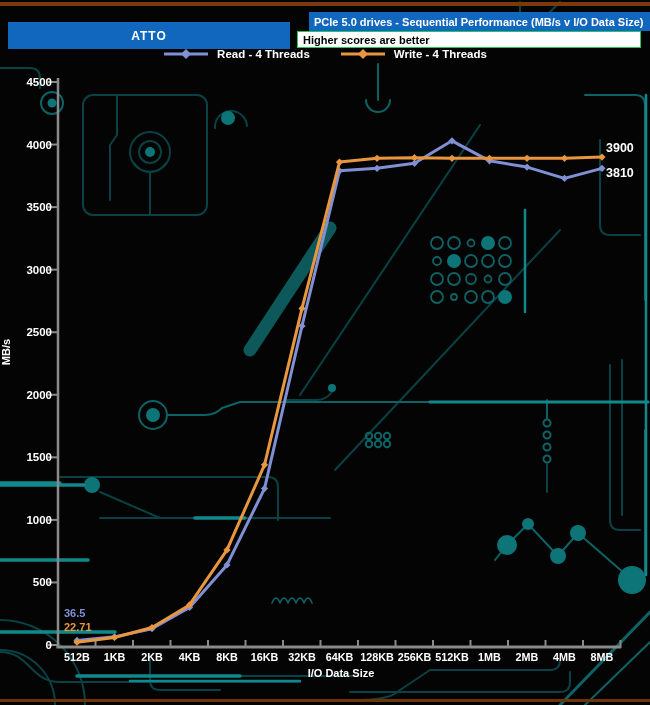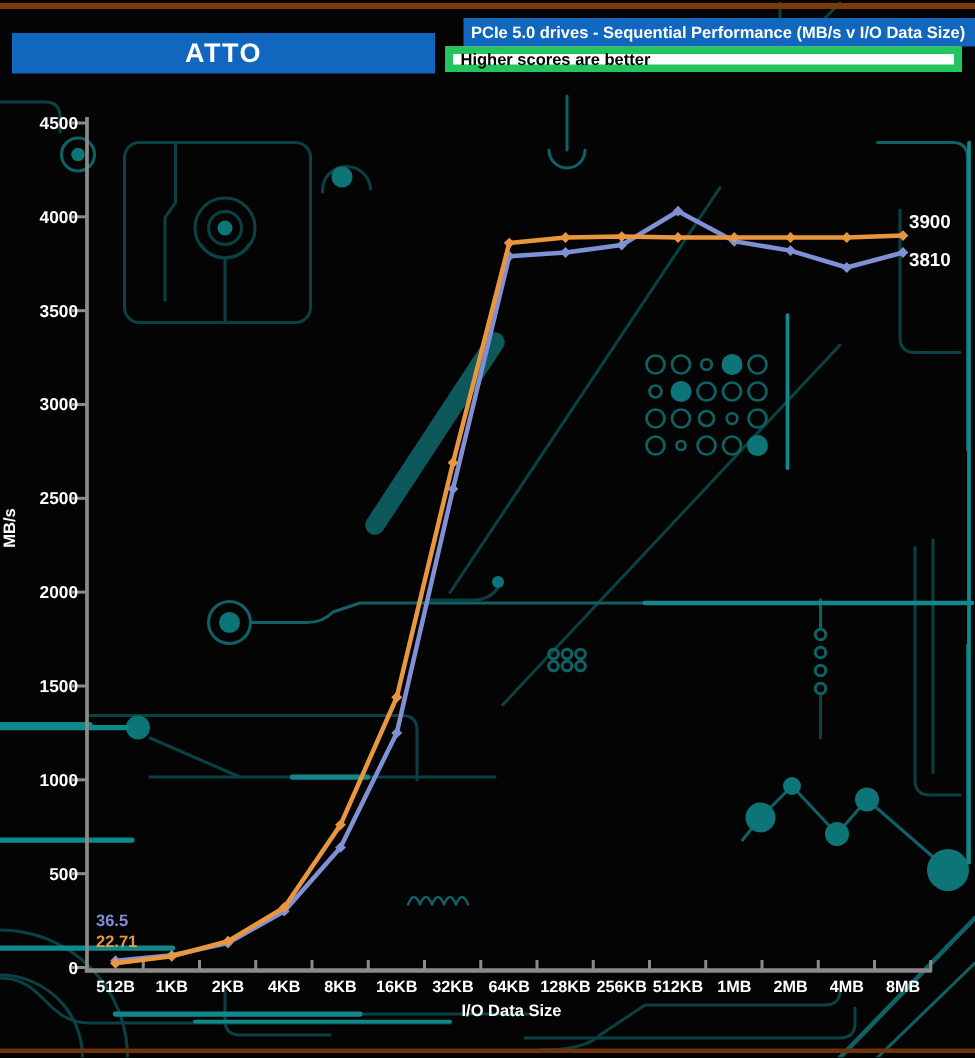--- a/index.html
+++ b/index.html
@@ -4,28 +4,28 @@
 <style>
   html,body{margin:0;padding:0;background:#000;}
   .stage{position:relative;width:650px;height:705px;background:#040404;overflow:hidden;
          font-family:"Liberation Sans", sans-serif;}
   .top-border{position:absolute;top:2px;left:0;width:650px;height:4px;background:#7a3a0a;}
   .bottom-border{position:absolute;top:699px;left:0;width:650px;height:3px;background:#6e3408;}
   svg.bg,svg.chart{position:absolute;left:0;top:0;}
   svg.chart{z-index:3;}
   .hdr{z-index:4;}
   .brand-box{position:absolute;left:8px;top:22px;width:282px;height:27px;background:#1166bd;
-             color:#fff;font-weight:bold;font-size:18px;display:flex;align-items:center;
+             color:#fff;font-weight:bold;font-size:12px;display:flex;align-items:center;
              justify-content:center;letter-spacing:1px;}
   .title-box{position:absolute;left:297px;top:12px;width:344px;height:19px;background:#1166bd;
              color:#fff;font-weight:bold;font-size:11px;display:flex;align-items:center;
              padding-left:5px;box-sizing:border-box;margin-left:12px;}
   .subtitle-box{position:absolute;left:297px;top:31px;width:344px;height:17px;background:#fff;
              color:#000;font-weight:bold;font-size:11px;display:flex;align-items:center;
-             padding-left:5px;box-sizing:border-box;border:5px solid #22c55e;}
+             padding-left:5px;box-sizing:border-box;border:1px solid #22c55e;}
   .legend{position:absolute;left:0;top:48px;width:650px;display:flex;justify-content:center;
           gap:30px;z-index:4;}
   .legend-item{display:flex;align-items:center;gap:8px;color:#fff;font-weight:bold;font-size:11.5px;}
 </style>
 </head>
 <body>
 
 <div class="stage">
 
   <svg class="bg" width="650" height="705" viewBox="0 0 650 705">
@@ -135,20 +135,36 @@
     </g>
   </svg>
 
   <div class="top-border"></div>
   <div class="bottom-border"></div>
 
   <div class="brand-box hdr">ATTO</div>
   <div class="title-box hdr">PCIe 5.0 drives - Sequential Performance (MB/s v I/O Data Size)</div>
   <div class="subtitle-box hdr">Higher scores are better</div>
 
+  <div class="legend">
+    <div class="legend-item">
+      <svg width="46" height="12">
+        <line class="lg-line" x1="1" y1="6" x2="45" y2="6" stroke-width="3" stroke="#8090d4"></line>
+        <path class="lg-diam" d="M23,1 L28,6 L23,11 L18,6 Z" fill="#8090d4"></path>
+      </svg>
+      <span>Read - 4 Threads</span>
+    </div>
+    <div class="legend-item">
+      <svg width="46" height="12">
+        <line class="lg-line" x1="1" y1="6" x2="45" y2="6" stroke-width="3" stroke="#e9973e"></line>
+        <path class="lg-diam" d="M23,1 L28,6 L23,11 L18,6 Z" fill="#e9973e"></path>
+      </svg>
+      <span>Write - 4 Threads</span>
+    </div>
+  </div>
 
   <svg class="chart" id="chart-svg" width="650" height="705" viewBox="0 0 650 705">
       <line x1="48" y1="645" x2="58" y2="645" stroke="#8a8a8a" stroke-width="2"></line>
       <text x="52" y="649" text-anchor="end" fill="#fff" font-size="11.5" font-weight="bold">0</text>
       <line x1="48" y1="582.4444444444445" x2="58" y2="582.4444444444445" stroke="#8a8a8a" stroke-width="2"></line>
       <text x="52" y="586.4444444444445" text-anchor="end" fill="#fff" font-size="11.5" font-weight="bold">500</text>
       <line x1="48" y1="519.8888888888889" x2="58" y2="519.8888888888889" stroke="#8a8a8a" stroke-width="2"></line>
       <text x="52" y="523.8888888888889" text-anchor="end" fill="#fff" font-size="11.5" font-weight="bold">1000</text>
       <line x1="48" y1="457.3333333333333" x2="58" y2="457.3333333333333" stroke="#8a8a8a" stroke-width="2"></line>
       <text x="52" y="461.3333333333333" text-anchor="end" fill="#fff" font-size="11.5" font-weight="bold">1500</text>

